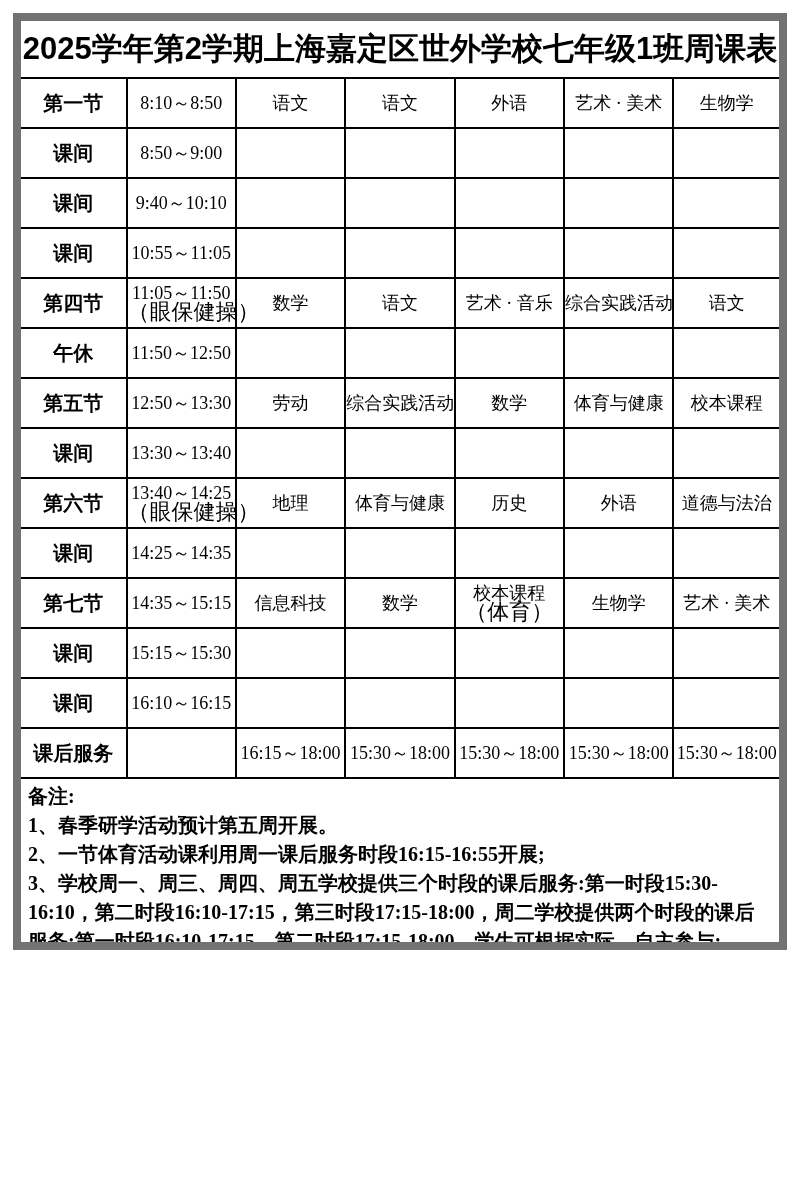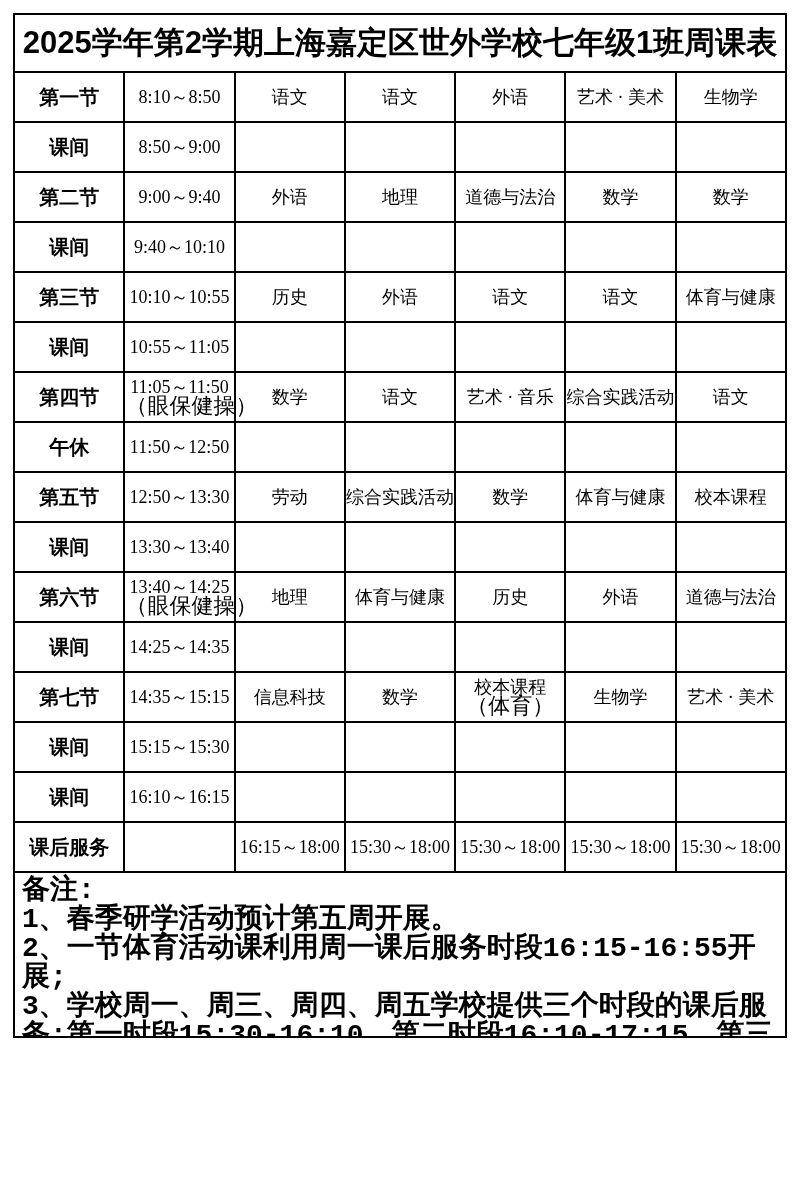--- a/index.html
+++ b/index.html
@@ -1,35 +1,35 @@
 <!DOCTYPE html>
 <html><head>
 <meta charset="utf-8">
 <style>
   html,body{margin:0;padding:0;}
   body{width:800px;height:1188px;background:#fff;position:relative;overflow:hidden;
        font-family:"Liberation Sans",sans-serif;color:#000;}
   .sheet{position:absolute;left:13px;top:13px;width:774px;}
   table{border-collapse:collapse;width:774px;table-layout:fixed;background:#fff;}
-  table{border:1px solid #737373;}
+  table{border:8px solid #737373;}
   td{border:2px solid #000;text-align:center;vertical-align:middle;padding:0;color:#000;overflow:visible;}
   .title-cell{height:56px;font-family:"Liberation Sans",sans-serif;font-weight:bold;
               font-size:31px;letter-spacing:0;white-space:nowrap;}
   .hdr{height:50px;font-weight:bold;font-size:20px;font-family:"Liberation Sans",sans-serif;}
   tr.r{height:50px;}
   .lbl{font-weight:bold;font-size:20px;font-family:"Liberation Sans",sans-serif;margin-left:28px;}
   .time{font-family:"Liberation Serif","DejaVu Serif",serif;font-size:18px;
         white-space:nowrap;line-height:22px;margin-left:36px;}
   .subj{font-family:"Liberation Serif","DejaVu Serif",serif;font-size:18px;
         white-space:nowrap;line-height:22px;}
   .sub2{display:block;font-size:22px;line-height:20px;font-family:Liberation Mono, monospace;}
   .notes-cell{vertical-align:top;text-align:left;}
   .notes-inner{height:160px;overflow:hidden;padding:3px 6px 0 7px;
-               font-family:Liberation Mono, monospace;font-weight:bold;
-               font-size:28px;line-height:29px;}
+               font-family:Liberation Serif, serif;font-weight:bold;
+               font-size:20px;line-height:29px;}
   .notes-inner div{margin:0;}
 </style>
 </head>
 <body>
 
 <div class="sheet">
 <table>
   <colgroup>
     <col style="width:14.30%">
         <col style="width:14.28%">
@@ -56,45 +56,27 @@
   <tr class="r">
     <td class="lbl">课间</td>
     <td class="time">8:50～9:00</td>
     <td class="subj"></td>
     <td class="subj"></td>
     <td class="subj"></td>
     <td class="subj"></td>
     <td class="subj"></td>
   </tr>
   <tr class="r">
-    <td class="lbl">第二节</td>
-    <td class="time">9:00～9:40</td>
-    <td class="subj">外语</td>
-    <td class="subj">地理</td>
-    <td class="subj">道德与法治</td>
-    <td class="subj">数学</td>
-    <td class="subj">数学</td>
-  </tr>
-  <tr class="r">
     <td class="lbl">课间</td>
     <td class="time">9:40～10:10</td>
     <td class="subj"></td>
     <td class="subj"></td>
     <td class="subj"></td>
     <td class="subj"></td>
     <td class="subj"></td>
-  </tr>
-  <tr class="r">
-    <td class="lbl">第三节</td>
-    <td class="time">10:10～10:55</td>
-    <td class="subj">历史</td>
-    <td class="subj">外语</td>
-    <td class="subj">语文</td>
-    <td class="subj">语文</td>
-    <td class="subj">体育与健康</td>
   </tr>
   <tr class="r">
     <td class="lbl">课间</td>
     <td class="time">10:55～11:05</td>
     <td class="subj"></td>
     <td class="subj"></td>
     <td class="subj"></td>
     <td class="subj"></td>
     <td class="subj"></td>
   </tr>

